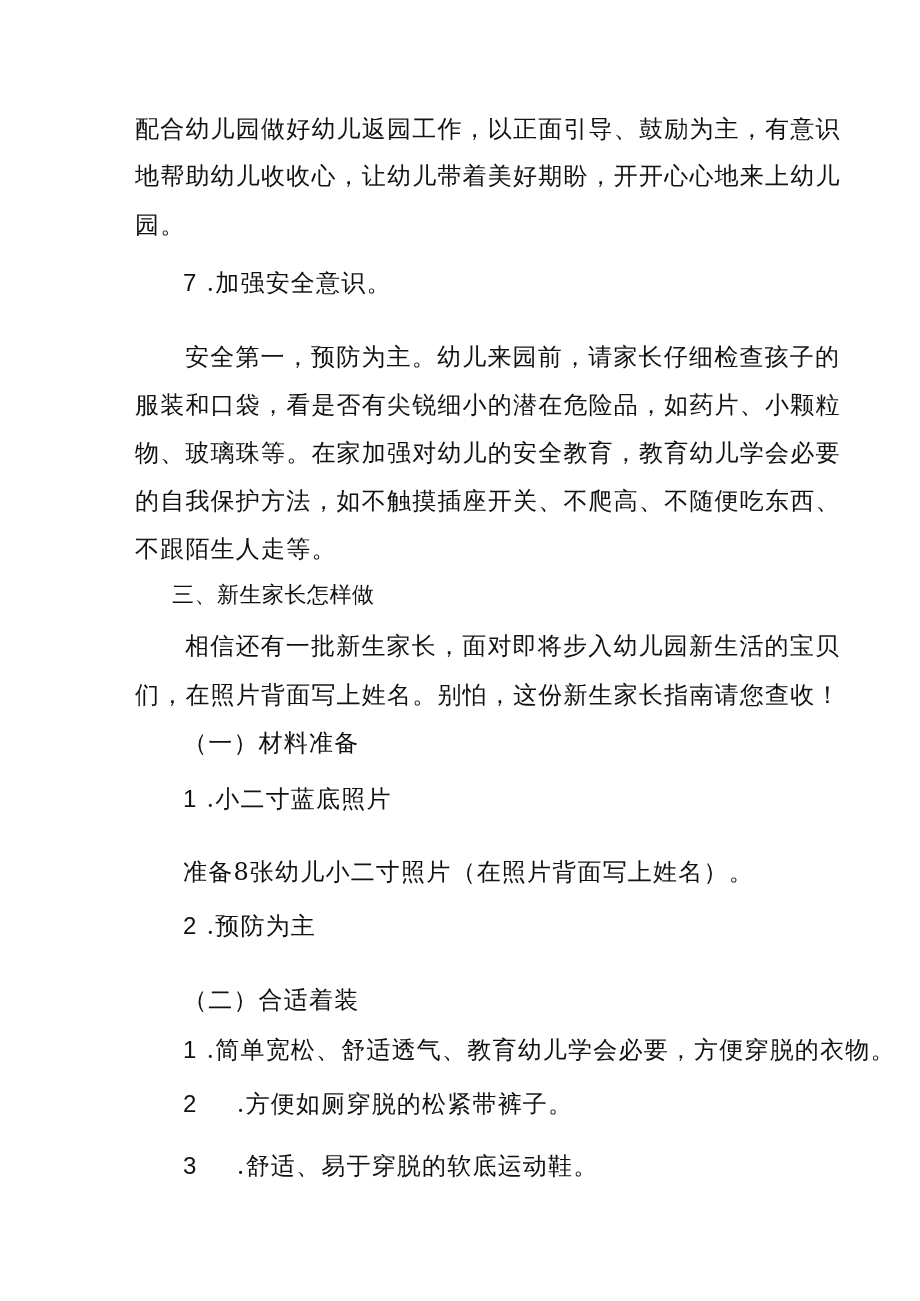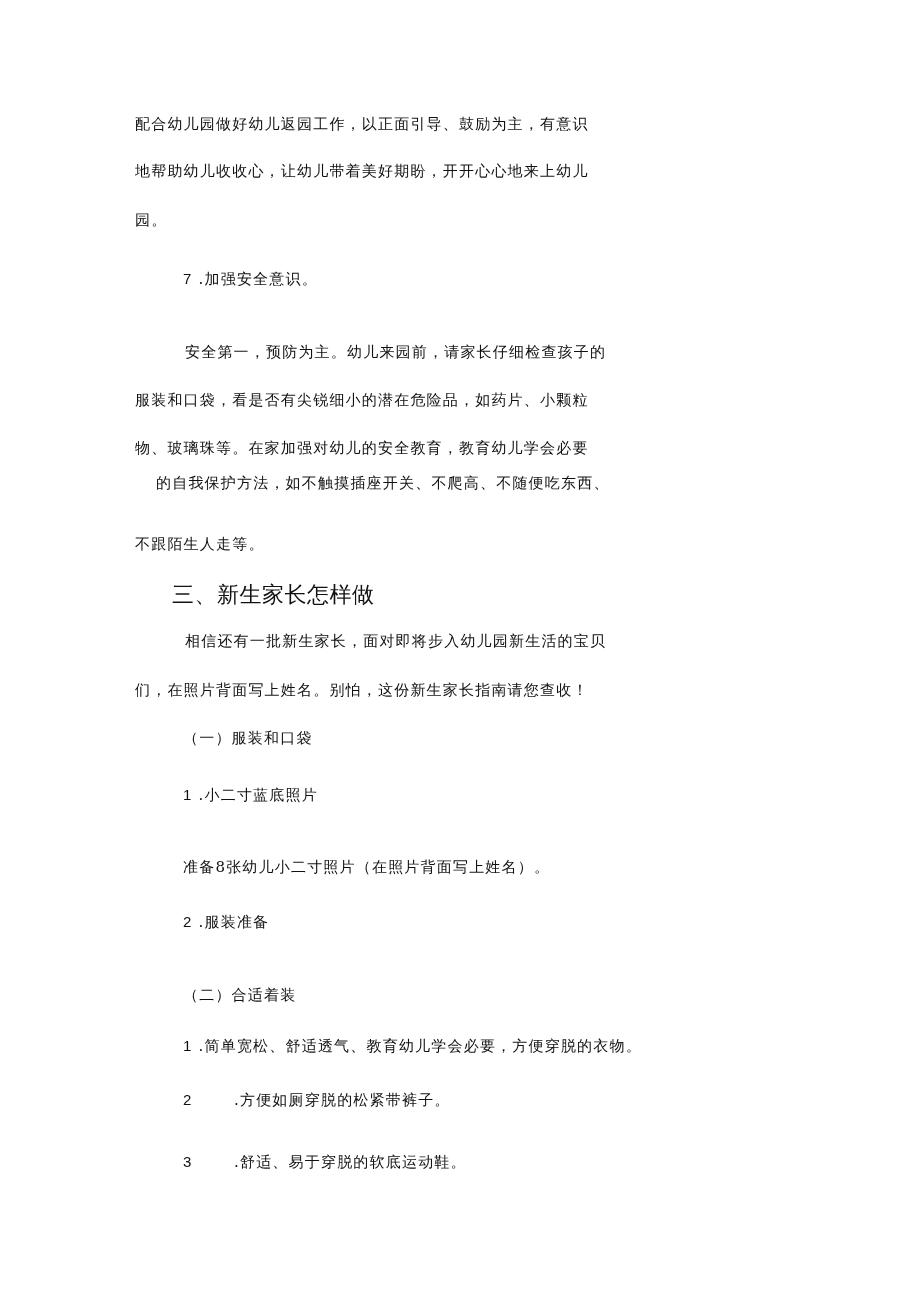--- a/index.html
+++ b/index.html
@@ -1,57 +1,57 @@
 <!DOCTYPE html>
 <html><head>
   <meta charset="utf-8">
   <style>
     html, body { margin: 0; padding: 0; background: #ffffff; }
     body { width: 920px; height: 1301px; position: relative; overflow: hidden;
            font-family: "DejaVu Serif", "Liberation Serif", serif; color: #111; }
-    .line { position: absolute; white-space: nowrap; font-size: 15px; line-height: 1; letter-spacing: 1.2px; }
+    .line { position: absolute; white-space: nowrap; font-size: 24px; line-height: 1; letter-spacing: 1.2px; }
     .heading { font-family: "DejaVu Sans", "Liberation Sans", sans-serif; font-size: 22px; letter-spacing: 0.5px; }
     .num { font-family: "Liberation Sans", "DejaVu Sans", sans-serif; }
   </style>
 </head>
 <body>
 
 <div>
   <div class="line" style="left:135px;top:117px;">配合幼儿园做好幼儿返园工作，以正面引导、鼓励为主，有意识</div>
   <div class="line" style="left:135px;top:164px;">地帮助幼儿收收心，让幼儿带着美好期盼，开开心心地来上幼儿</div>
   <div class="line" style="left:135px;top:213px;">园。</div>
 
   <div class="line" style="left:183px;top:271px;">
     <span class="num">7</span>
     <span>.加强安全意识。</span>
   </div>
 
   <div class="line" style="left:185px;top:345px;">安全第一，预防为主。幼儿来园前，请家长仔细检查孩子的</div>
   <div class="line" style="left:135px;top:393px;">服装和口袋，看是否有尖锐细小的潜在危险品，如药片、小颗粒</div>
   <div class="line" style="left:135px;top:441px;">物、玻璃珠等。在家加强对幼儿的安全教育，教育幼儿学会必要</div>
-  <div class="line" style="left:135px;top:476px;margin-left:21px;">的自我保护方法，如不触摸插座开关、不爬高、不随便吃东西、</div>
+  <div class="line" style="left:135px;top:489px;">的自我保护方法，如不触摸插座开关、不爬高、不随便吃东西、</div>
   <div class="line" style="left:135px;top:537px;">不跟陌生人走等。</div>
 
   <div class="line heading" style="left:172px;top:584px;font-family:Liberation Serif, serif;">三、新生家长怎样做</div>
 
   <div class="line" style="left:185px;top:634px;">相信还有一批新生家长，面对即将步入幼儿园新生活的宝贝</div>
   <div class="line" style="left:135px;top:683px;">们，在照片背面写上姓名。别怕，这份新生家长指南请您查收！</div>
 
-  <div class="line" style="left:183px;top:731px;">（一）服装和口袋</div>
+  <div class="line" style="left:183px;top:731px;">（一）材料准备</div>
 
   <div class="line" style="left:183px;top:787px;text-align:right;">
     <span class="num">1</span>
     <span>.小二寸蓝底照片</span>
   </div>
   <div class="line" style="left:183px;top:860px;">
     <span>准备8张幼儿小二寸照片（在照片背面写上姓名）。</span>
   </div>
   <div class="line" style="left:183px;top:914px;">
     <span class="num">2</span>
-    <span>.服装准备</span>
+    <span>.预防为主</span>
   </div>
 
   <div class="line" style="left:183px;top:988px;">（二）合适着装</div>
 
   <div class="line" style="left:183px;top:1038px;">
     <span class="num">1</span>
     <span>.简单宽松、舒适透气、教育幼儿学会必要，方便穿脱的衣物。</span>
   </div>
   <div class="line" style="left:183px;top:1092px;">
     <span class="num" style="display:inline-block;width:45px;">2</span>

